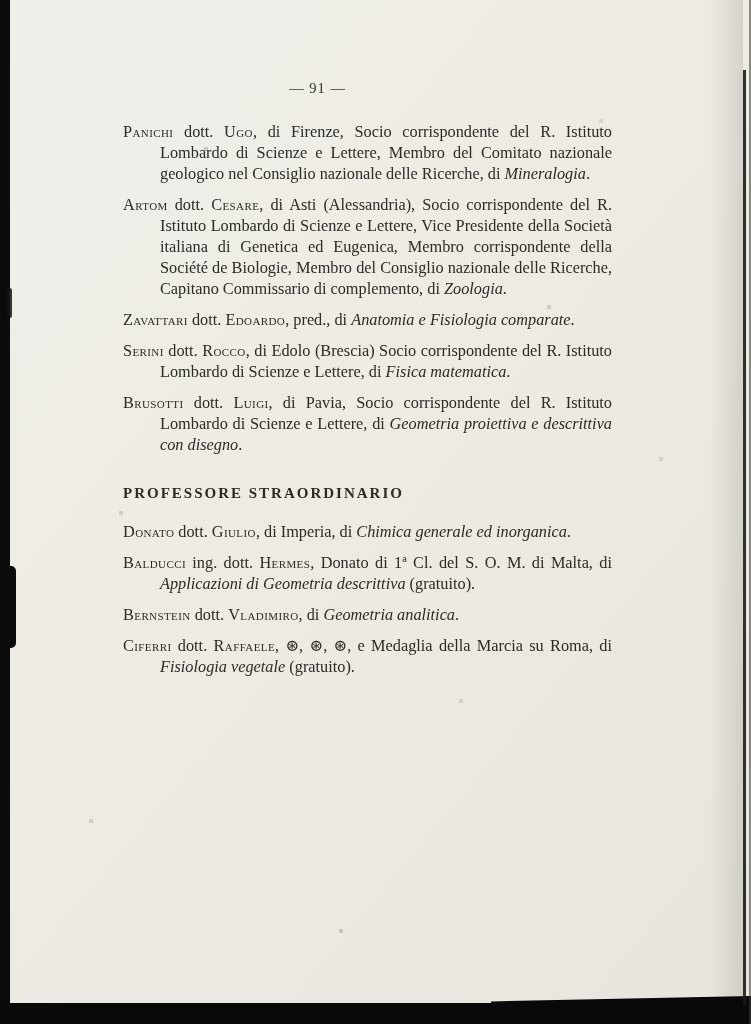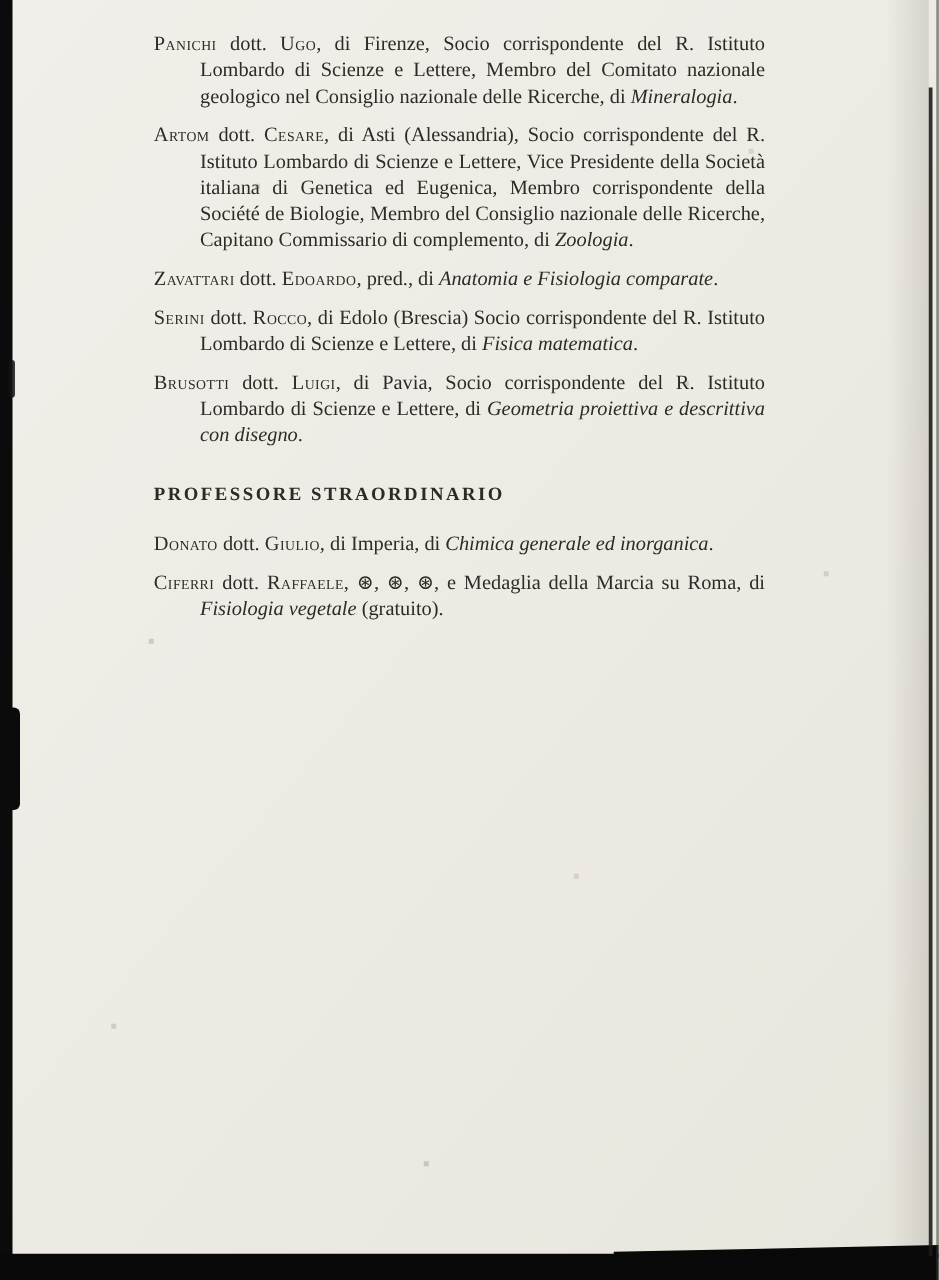--- a/index.html
+++ b/index.html
@@ -117,39 +117,42 @@
   .seg-i  { font-style: italic; }
   .seg-n  { }
 </style>
 </head>
 <body>
 
 <div class="page">
 
   <div class="content">
 
+    <div class="pagenum">— 91 —</div>
 
     <div class="text-block">
 
       <p class="entry"><span class="seg-sc">Panichi</span><span class="seg-n"> dott. </span><span class="seg-sc">Ugo</span><span class="seg-n">, di Firenze, Socio corrispondente del R. Istituto Lombardo di Scienze e Lettere, Membro del Comitato nazionale geologico nel Consiglio nazionale delle Ricerche, di </span><span class="seg-i">Mineralogia</span><span class="seg-n">.</span></p>
 
       <p class="entry"><span class="seg-sc">Artom</span><span class="seg-n"> dott. </span><span class="seg-sc">Cesare</span><span class="seg-n">, di Asti (Alessandria), Socio corrispondente del R. Istituto Lombardo di Scienze e Lettere, Vice Presidente della Società italiana di Genetica ed Eugenica, Membro corrispondente della Société de Biologie, Membro del Consiglio nazionale delle Ricerche, Capitano Commissario di complemento, di </span><span class="seg-i">Zoologia</span><span class="seg-n">.</span></p>
 
       <p class="entry"><span class="seg-sc">Zavattari</span><span class="seg-n"> dott. </span><span class="seg-sc">Edoardo</span><span class="seg-n">, pred., di </span><span class="seg-i">Anatomia e Fisiologia comparate</span><span class="seg-n">.</span></p>
 
       <p class="entry"><span class="seg-sc">Serini</span><span class="seg-n"> dott. </span><span class="seg-sc">Rocco</span><span class="seg-n">, di Edolo (Brescia) Socio corrispondente del R. Istituto Lombardo di Scienze e Lettere, di </span><span class="seg-i">Fisica matematica</span><span class="seg-n">.</span></p>
 
       <p class="entry"><span class="seg-sc">Brusotti</span><span class="seg-n"> dott. </span><span class="seg-sc">Luigi</span><span class="seg-n">, di Pavia, Socio corrispondente del R. Istituto Lombardo di Scienze e Lettere, di </span><span class="seg-i">Geometria proiettiva e descrittiva con disegno</span><span class="seg-n">.</span></p>
 
       <h2 class="heading">PROFESSORE STRAORDINARIO</h2>
 
       <p class="entry"><span class="seg-sc">Donato</span><span class="seg-n"> dott. </span><span class="seg-sc">Giulio</span><span class="seg-n">, di Imperia, di </span><span class="seg-i">Chimica generale ed inorganica</span><span class="seg-n">.</span></p>
 
 
+      <p class="entry"><span class="seg-sc">Balducci</span><span class="seg-n"> ing. dott. </span><span class="seg-sc">Hermes</span><span class="seg-n">, Donato di 1ª Cl. del S. O. M. di Malta, di </span><span class="seg-i">Applicazioni di Geometria descrittiva</span><span class="seg-n"> (gratuito).</span></p>
 
+      <p class="entry"><span class="seg-sc">Bernstein</span><span class="seg-n"> dott. </span><span class="seg-sc">Vladimiro</span><span class="seg-n">, di </span><span class="seg-i">Geometria analitica</span><span class="seg-n">.</span></p>
 
 
       <p class="entry"><span class="seg-sc">Ciferri</span><span class="seg-n"> dott. </span><span class="seg-sc">Raffaele</span><span class="seg-n">, ⊛, ⊛, ⊛, e Medaglia della Marcia su Roma, di </span><span class="seg-i">Fisiologia vegetale</span><span class="seg-n"> (gratuito).</span></p>
 
     </div>
   </div>
 
   <div class="right-shade"></div>
   <div class="speckles"></div>
   <div class="edge-left"></div>

